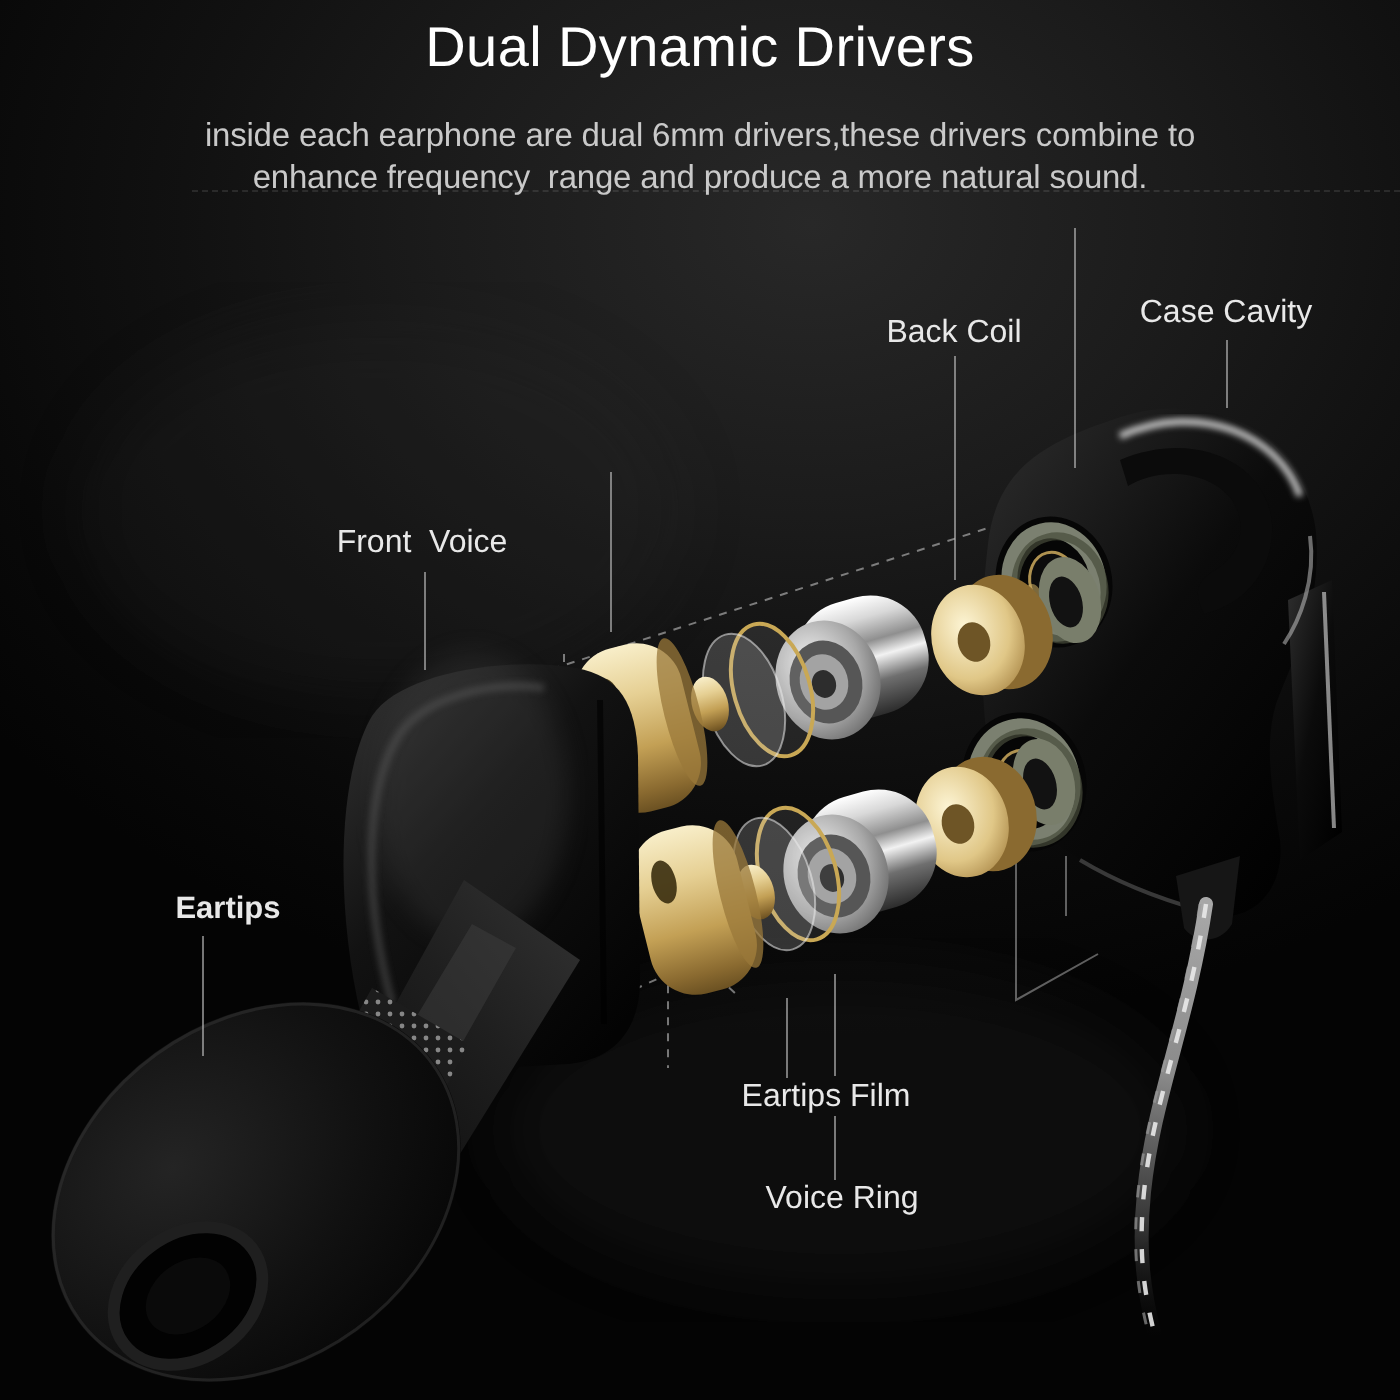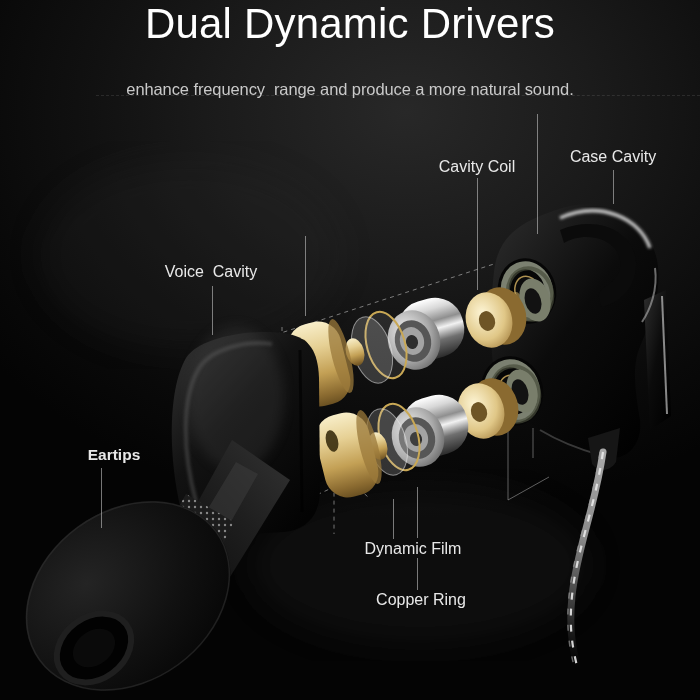--- a/index.html
+++ b/index.html
@@ -7,21 +7,21 @@
     position:relative;width:700px;height:700px;overflow:hidden;
     font-family:"Liberation Sans","DejaVu Sans",sans-serif;
     background:
       radial-gradient(75% 58% at 58% 16%, #282828 0%, #1b1b1b 36%, #111111 60%, #090909 82%, #040404 100%);
   }
   .art{position:absolute;left:0;top:0;}
   .seam{position:absolute;left:96px;top:95px;width:604px;height:0;
     border-top:1px dashed rgba(255,255,255,0.10);}
   .title{
     position:absolute;top:1px;left:0;width:100%;margin:0;
-    text-align:center;color:#ffffff;font-size:42px;font-weight:400;
+    text-align:center;color:#ffffff;font-size:28px;font-weight:400;
     letter-spacing:0.2px;line-height:46px;
   }
   .subtitle{
     position:absolute;left:0;width:100%;text-align:center;
     color:#c9c9c9;font-size:16.5px;letter-spacing:-0.1px;line-height:19px;
     white-space:pre-wrap;
   }
   .sub1{top:59px;}
   .sub2{top:80px;}
   .callout{
@@ -246,32 +246,33 @@
       <ellipse cx="128" cy="596" rx="110" ry="86" fill="url(#tipGrad)" transform="rotate(-36 128 596)"></ellipse>
       <ellipse cx="128" cy="596" rx="109" ry="85" fill="none" stroke="#303030" stroke-width="1.5" opacity="0.6" transform="rotate(-36 128 596)"></ellipse>
       <ellipse cx="94" cy="648" rx="40" ry="31" fill="#020202" stroke="#1f1f1f" stroke-width="6" transform="rotate(-36 94 648)"></ellipse>
       <ellipse cx="94" cy="648" rx="23" ry="17" fill="#0a0a0a" transform="rotate(-36 94 648)"></ellipse>
     </g>
   </svg>
 
   <div class="seam"></div>
 
   <h1 class="title">Dual Dynamic Drivers</h1>
+  <div class="subtitle sub1">inside each earphone are dual 6mm drivers,these drivers combine to</div>
   <div class="subtitle sub2">enhance frequency  range and produce a more natural sound.</div>
 
   <div class="leader" style="left:537px;top:114px;height:120px;"></div>
   <div class="leader" style="left:477px;top:178px;height:112px;"></div>
   <div class="leader" style="left:613px;top:170px;height:34px;"></div>
   <div class="leader" style="left:305px;top:236px;height:80px;"></div>
   <div class="leader" style="left:212px;top:286px;height:49px;"></div>
   <div class="leader" style="left:101px;top:468px;height:60px;"></div>
   <div class="leader" style="left:393px;top:499px;height:40px;"></div>
   <div class="leader" style="left:417px;top:487px;height:51px;"></div>
   <div class="leader" style="left:417px;top:558px;height:32px;"></div>
 
-  <div class="callout" style="left:477px;top:158px;">Cavity Coil</div>
+  <div class="callout" style="left:477px;top:158px;">Back Coil</div>
   <div class="callout" style="left:613px;top:148px;">Case Cavity</div>
-  <div class="callout" style="left:211px;top:263px;">Voice  Cavity</div>
+  <div class="callout" style="left:211px;top:263px;">Front  Voice</div>
   <div class="callout bold" style="left:100px;top:446px;">Eartips</div>
-  <div class="callout" style="left:413px;top:540px;">Dynamic Film</div>
-  <div class="callout" style="left:421px;top:591px;">Copper Ring</div>
+  <div class="callout" style="left:413px;top:540px;">Eartips Film</div>
+  <div class="callout" style="left:421px;top:591px;">Voice Ring</div>
 
 </div>
 
 </body></html>

